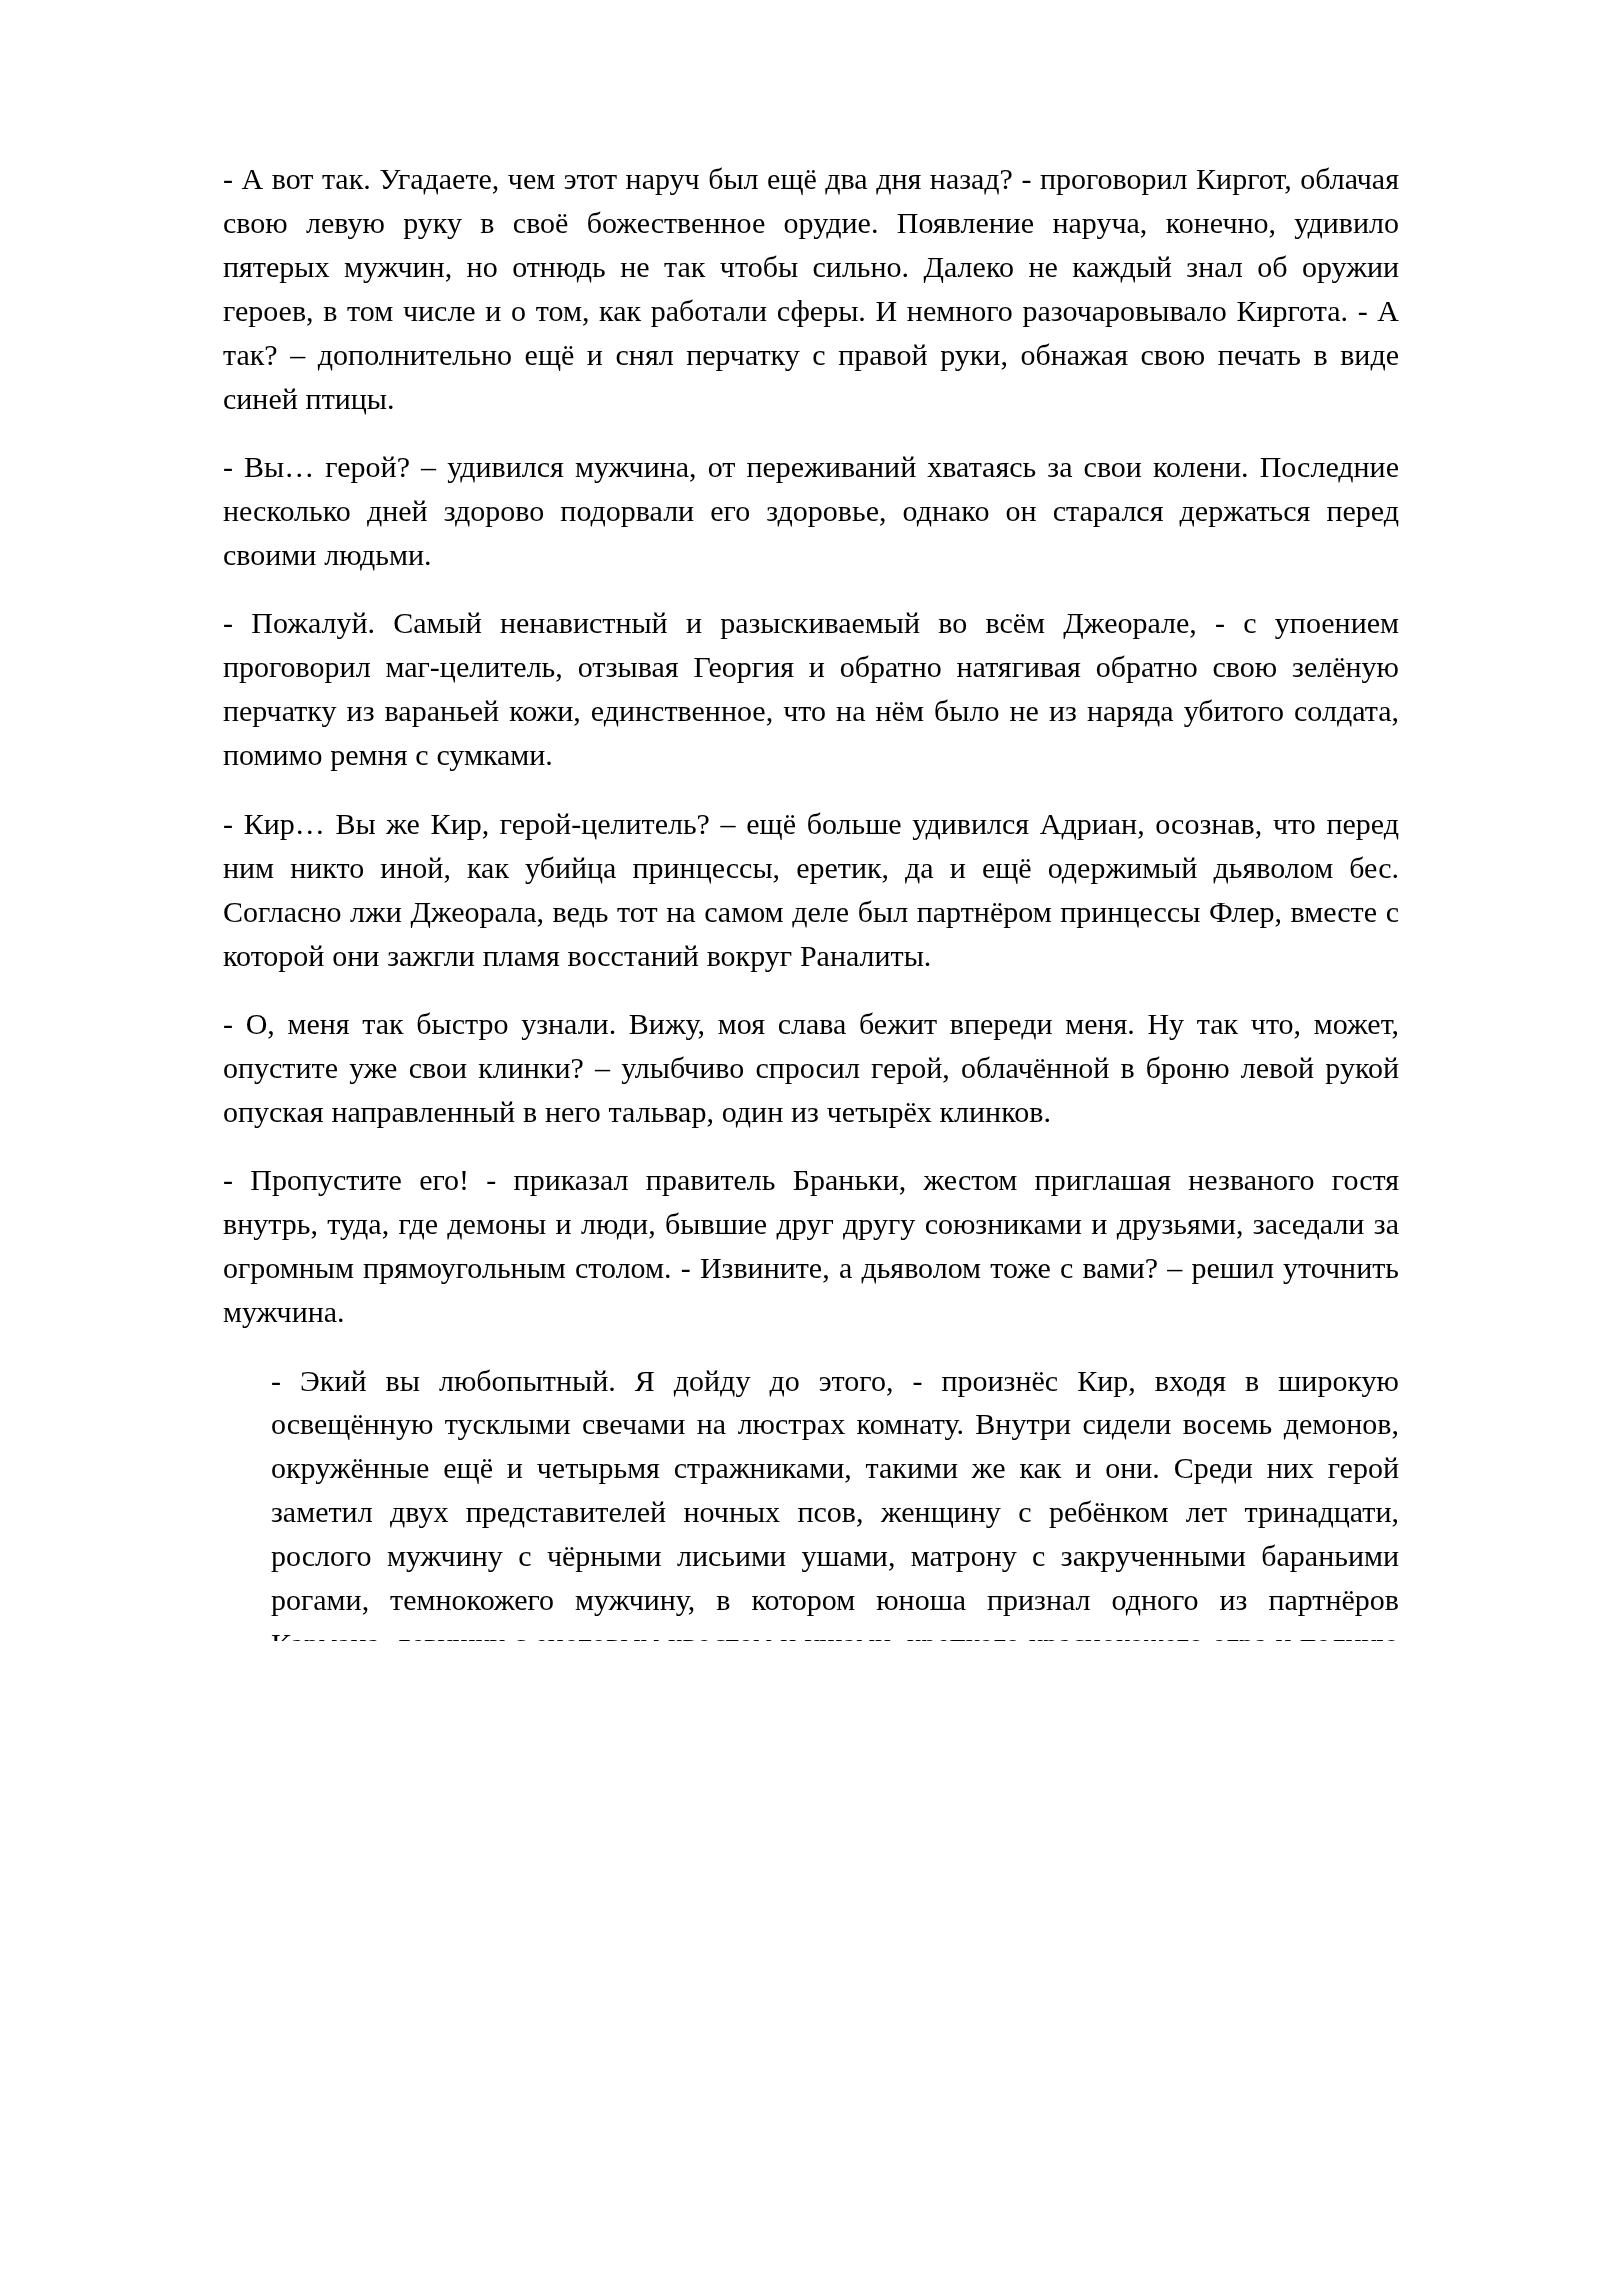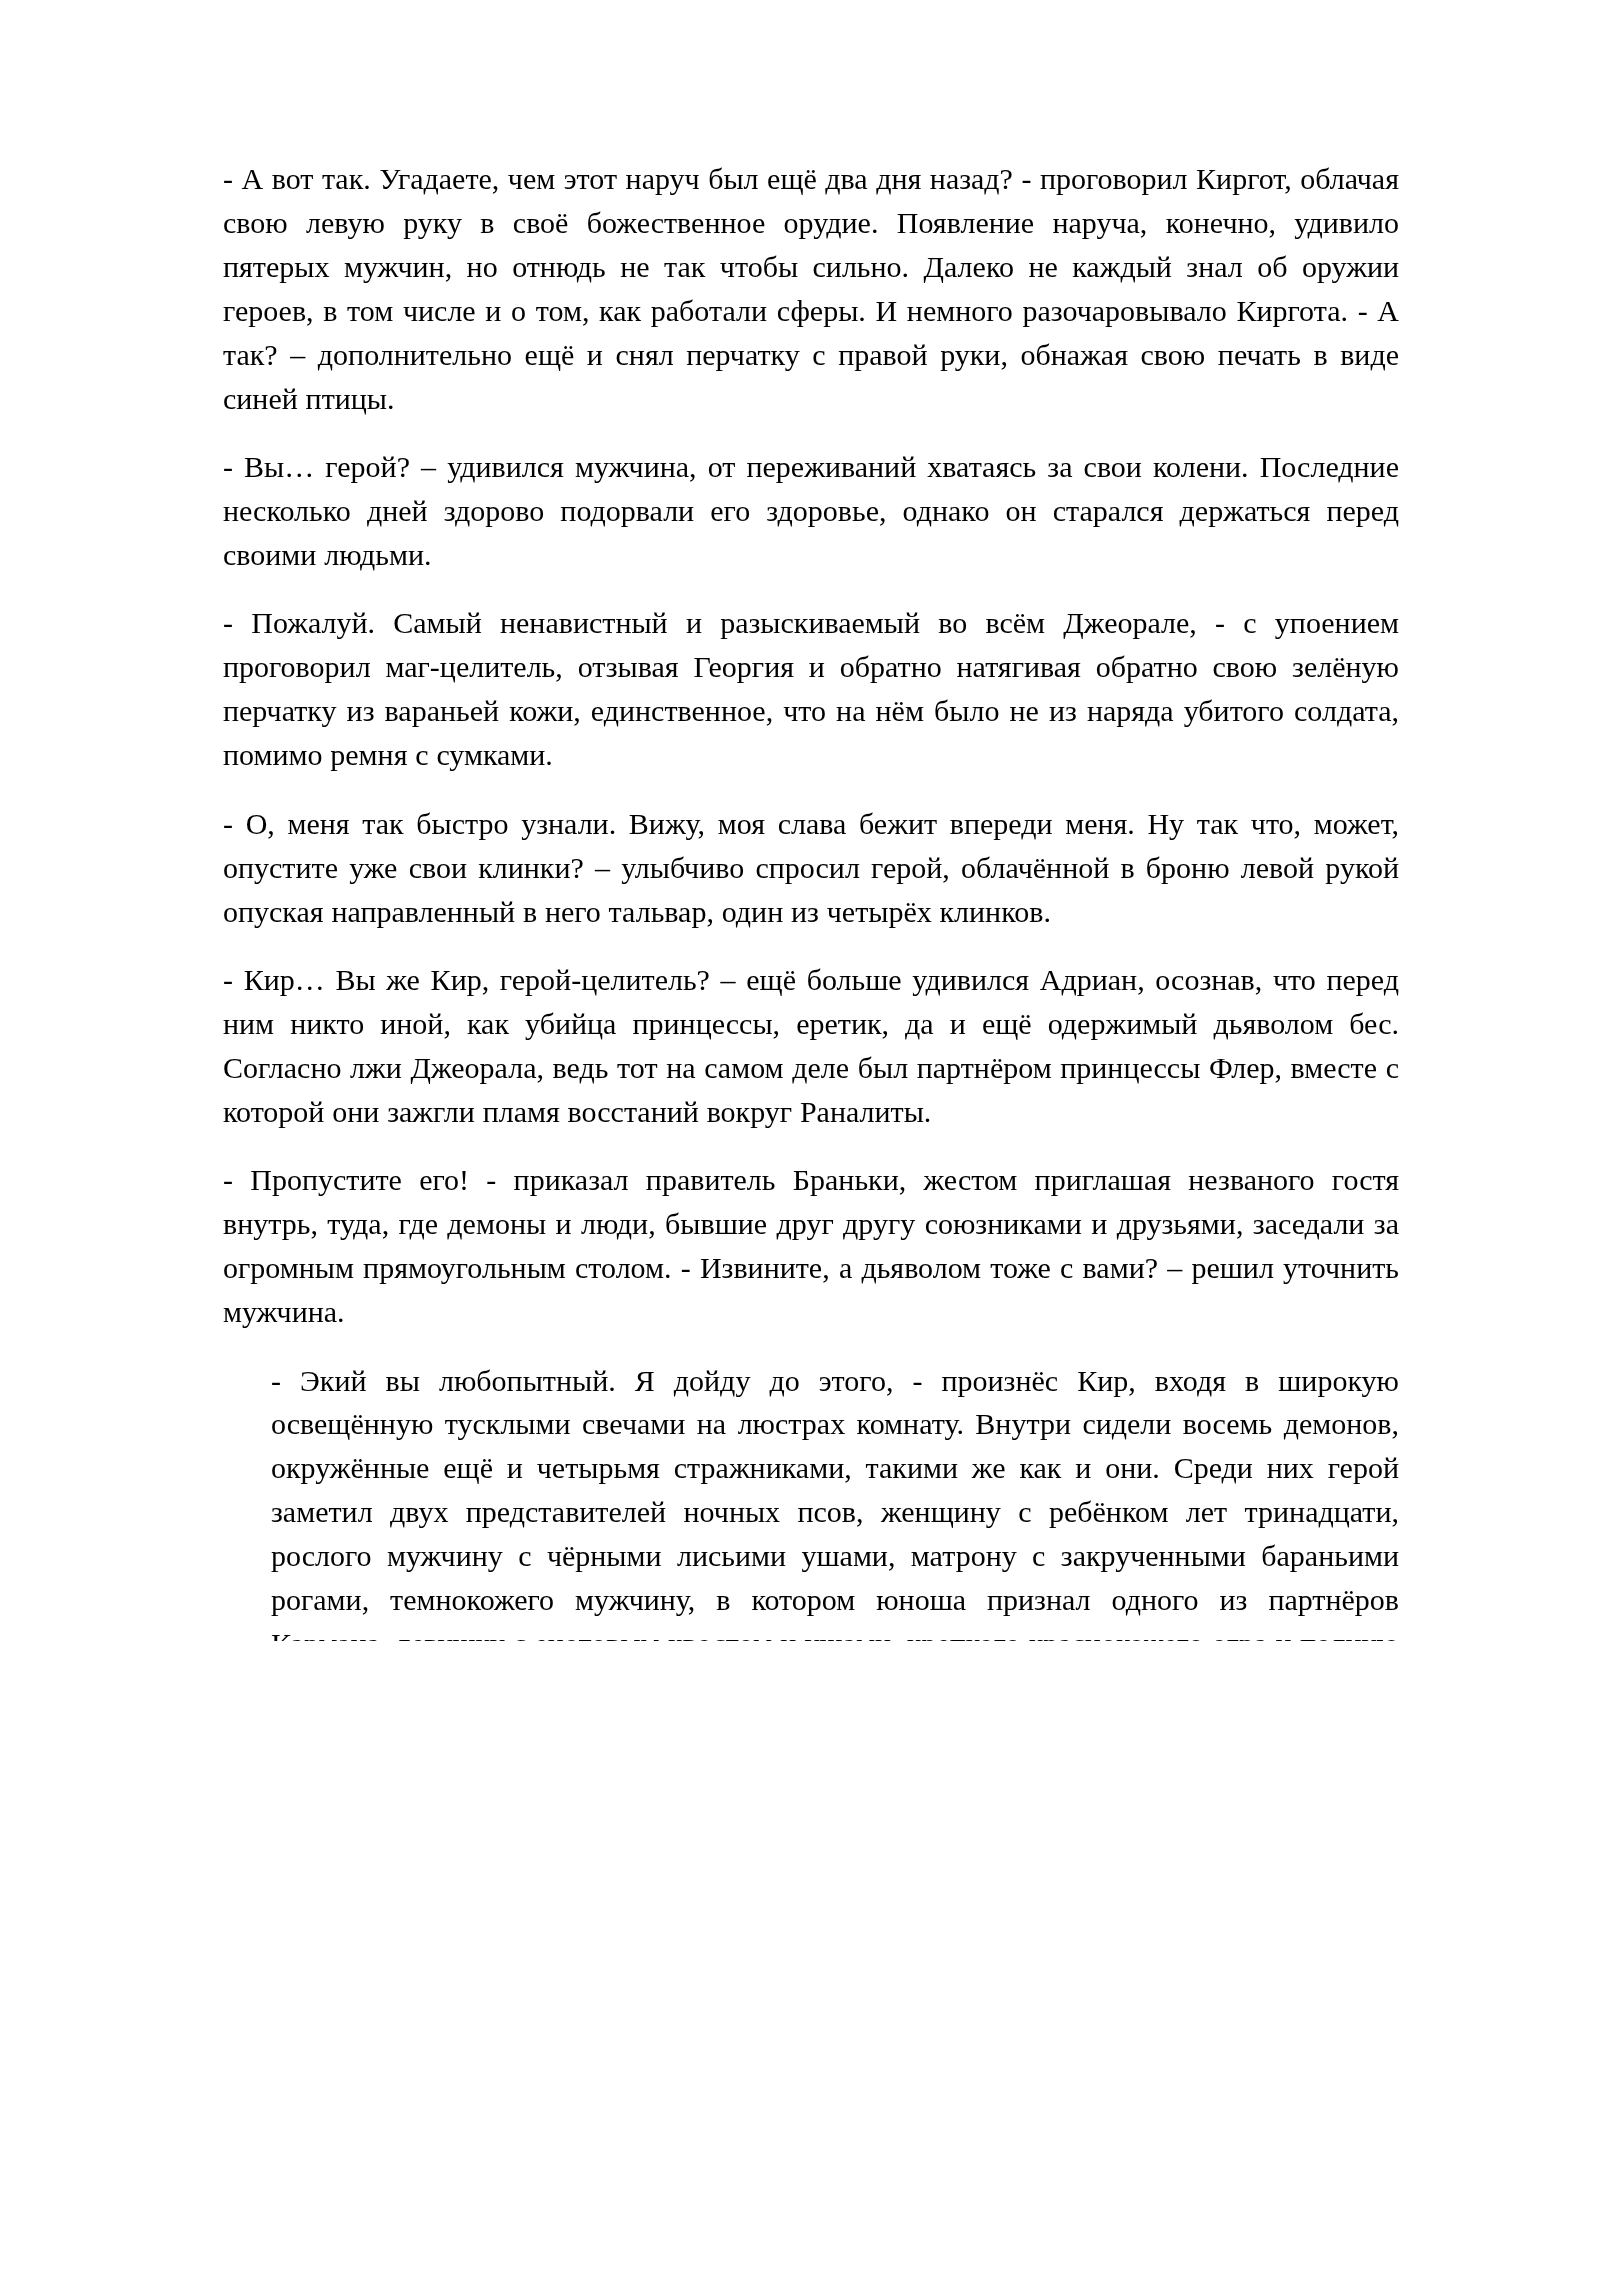--- a/index.html
+++ b/index.html
@@ -48,20 +48,20 @@
   }
 </style>
 </head>
 <body>
 
 <div class="page">
   <div class="content">
     <p class="para">- А вот так. Угадаете, чем этот наруч был ещё два дня назад? - проговорил Киргот, облачая свою левую руку в своё божественное орудие. Появление наруча, конечно, удивило пятерых мужчин, но отнюдь не так чтобы сильно. Далеко не каждый знал об оружии героев, в том числе и о том, как работали сферы. И немного разочаровывало Киргота. - А так? – дополнительно ещё и снял перчатку с правой руки, обнажая свою печать в виде синей птицы.</p>
     <p class="para">- Вы… герой? – удивился мужчина, от переживаний хватаясь за свои колени. Последние несколько дней здорово подорвали его здоровье, однако он старался держаться перед своими людьми.</p>
     <p class="para">- Пожалуй. Самый ненавистный и разыскиваемый во всём Джеорале, - с упоением проговорил маг-целитель, отзывая Георгия и обратно натягивая обратно свою зелёную перчатку из вараньей кожи, единственное, что на нём было не из наряда убитого солдата, помимо ремня с сумками.</p>
+    <p class="para">- Кир… Вы же Кир, герой-целитель? – ещё больше удивился Адриан, осознав, что перед ним никто иной, как убийца принцессы, еретик, да и ещё одержимый дьяволом бес. Согласно лжи Джеорала, ведь тот на самом деле был партнёром принцессы Флер, вместе с которой они зажгли пламя восстаний вокруг Раналиты.</p>
     <p class="para">- О, меня так быстро узнали. Вижу, моя слава бежит впереди меня. Ну так что, может, опустите уже свои клинки? – улыбчиво спросил герой, облачённой в броню левой рукой опуская направленный в него тальвар, один из четырёх клинков.</p>
-    <p class="para">- Кир… Вы же Кир, герой-целитель? – ещё больше удивился Адриан, осознав, что перед ним никто иной, как убийца принцессы, еретик, да и ещё одержимый дьяволом бес. Согласно лжи Джеорала, ведь тот на самом деле был партнёром принцессы Флер, вместе с которой они зажгли пламя восстаний вокруг Раналиты.</p>
     <p class="para">- Пропустите его! - приказал правитель Браньки, жестом приглашая незваного гостя внутрь, туда, где демоны и люди, бывшие друг другу союзниками и друзьями, заседали за огромным прямоугольным столом. - Извините, а дьяволом тоже с вами? – решил уточнить мужчина.</p>
     <p class="para">- Экий вы любопытный. Я дойду до этого, - произнёс Кир, входя в широкую освещённую тусклыми свечами на люстрах комнату. Внутри сидели восемь демонов, окружённые ещё и четырьмя стражниками, такими же как и они. Среди них герой заметил двух представителей ночных псов, женщину с ребёнком лет тринадцати, рослого мужчину с чёрными лисьими ушами, матрону с закрученными бараньими рогами, темнокожего мужчину, в котором юноша признал одного из партнёров Кармана, девушку с енотовым хвостом и ушами, крепкого краснокожего огра и полную женщину с коровьими рогами. А вместе с ними в дальнем уголке возле пустого места</p>
   </div>
   <div class="page-number">209</div>
 </div>
 
 
 </body></html>

